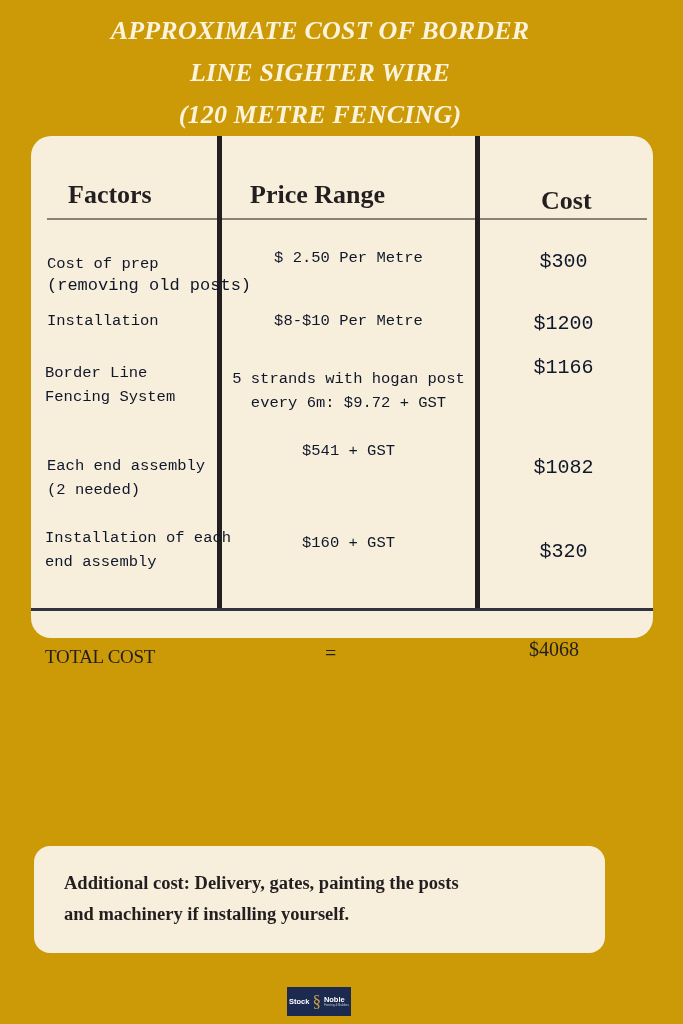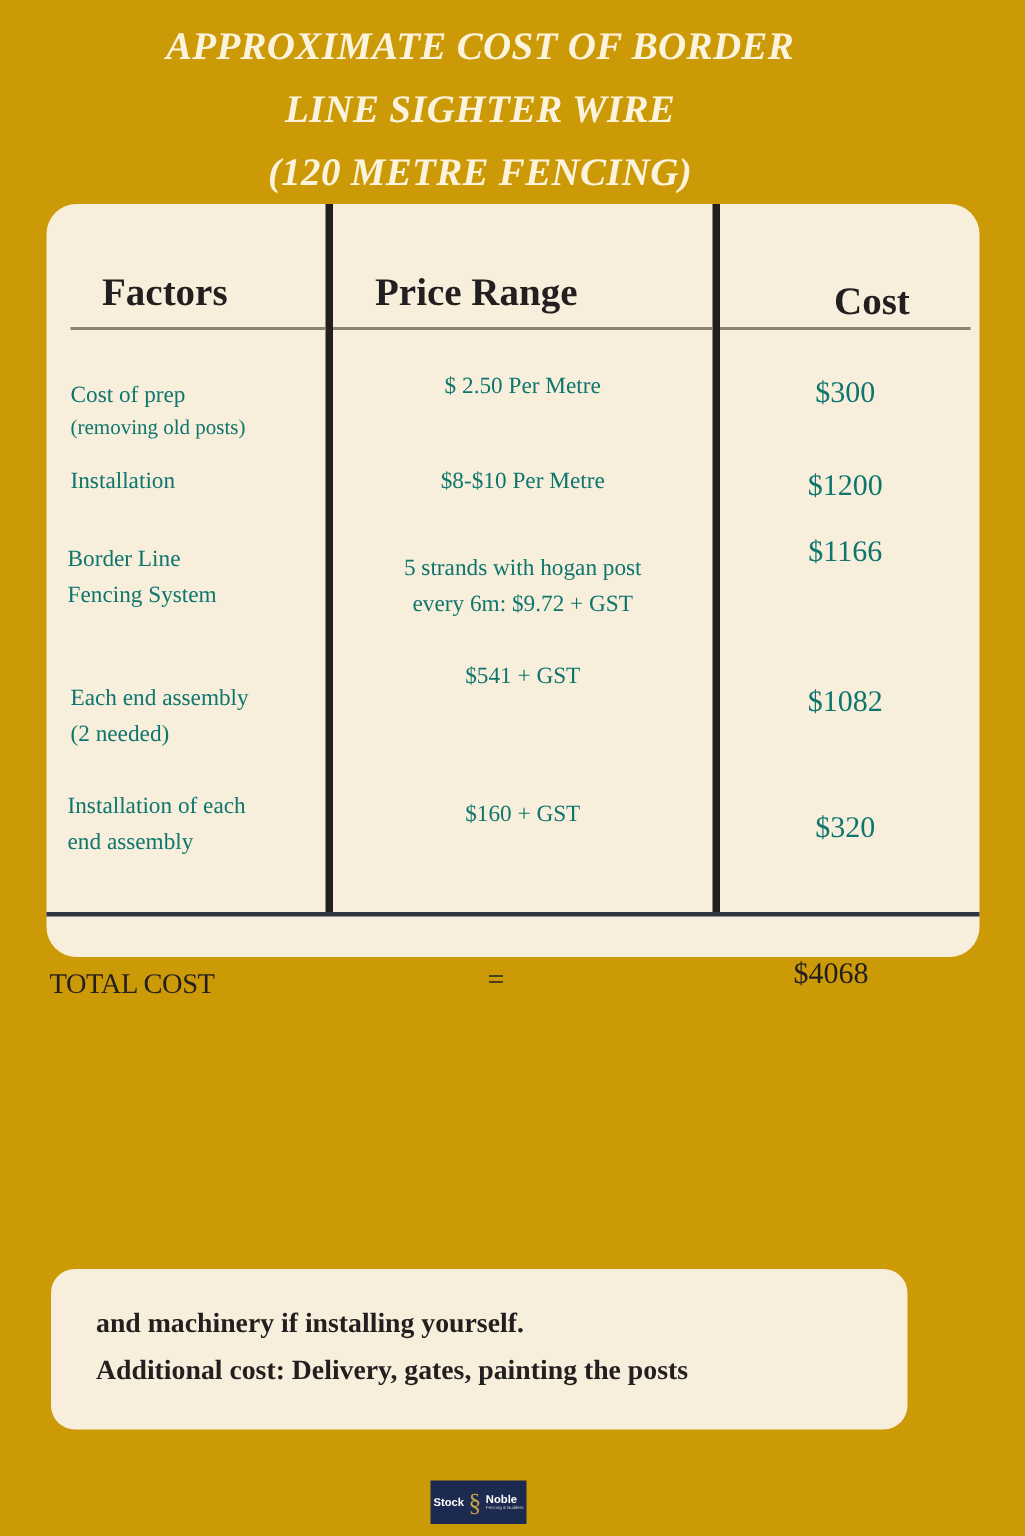--- a/index.html
+++ b/index.html
@@ -51,34 +51,34 @@
     .th {
       position: absolute;
       font-family: "Liberation Serif", serif;
       font-weight: bold;
       font-size: 26px;
       color: #231f20;
     }
 
     .cell {
       position: absolute;
-      font-family: Liberation Serif, serif;
-      color: #0f766e;
+      font-family: Liberation Mono, monospace;
+      color: #0f172a;
       font-size: 15.5px;
       line-height: 24px;
     }
-    .cell.small { font-size: 14px; }
+    .cell.small { font-size: 17px; }
     .cell.price { text-align: center; width: 253px; left: 191px; }
     .cell.cost {
       font-size: 20px;
       width: 167px; left: 449px; text-align: center;
     }
 
     .total-label {
-      position: absolute; left: 2px; top: 510px;
+      position: absolute; left: 14px; top: 510px;
       font-family: "Liberation Serif", serif;
       font-size: 19px; color: #231f20; letter-spacing: -0.3px;
     }
     .total-eq {
       position: absolute; left: 294px; top: 506px;
       font-family: "Liberation Serif", serif;
       font-size: 20px; color: #231f20;
     }
     .total-val {
       position: absolute; left: 498px; top: 502px;
@@ -121,21 +121,21 @@
     <div>LINE SIGHTER WIRE</div>
     <div>(120 METRE FENCING)</div>
   </div>
 
   <div class="card">
     <div class="vline v1"></div>
     <div class="vline v2"></div>
 
     <div class="th" style="left:37px; top:44px;">Factors</div>
     <div class="th" style="left:219px; top:44px;">Price Range</div>
-    <div class="th" style="left:510px; top:50px;margin-left:15px;">Cost</div>
+    <div class="th" style="left:510px; top:50px;">Cost</div>
 
     <div class="hrule h1"></div>
     <div class="hrule h2"></div>
     <div class="hrule h3"></div>
 
     <div>
       <div class="cell" style="left:16px; top:116px;">Cost of prep</div>
       <div class="cell small" style="left:16px; top:138px;">(removing old posts)</div>
       <div class="cell price" style="top:110px;">$ 2.50  Per Metre</div>
       <div class="cell cost" style="top:114px;">$300</div>
@@ -172,22 +172,22 @@
     <div class="brule"></div>
 
     <div>
       <div class="total-label">TOTAL COST</div>
       <div class="total-eq">=</div>
       <div class="total-val">$4068</div>
     </div>
   </div>
 
   <div class="note">
+    <div>Additional cost: Delivery, gates, painting the posts</div>
     <div>and machinery if installing yourself.</div>
-    <div>Additional cost: Delivery, gates, painting the posts</div>
   </div>
 
   <div class="logo">
     <span>Stock</span>
     <span class="mark">§</span>
     <span class="right">
       <span>Noble</span>
       <span class="tag">Fencing &amp; Builders</span>
     </span>
   </div>

